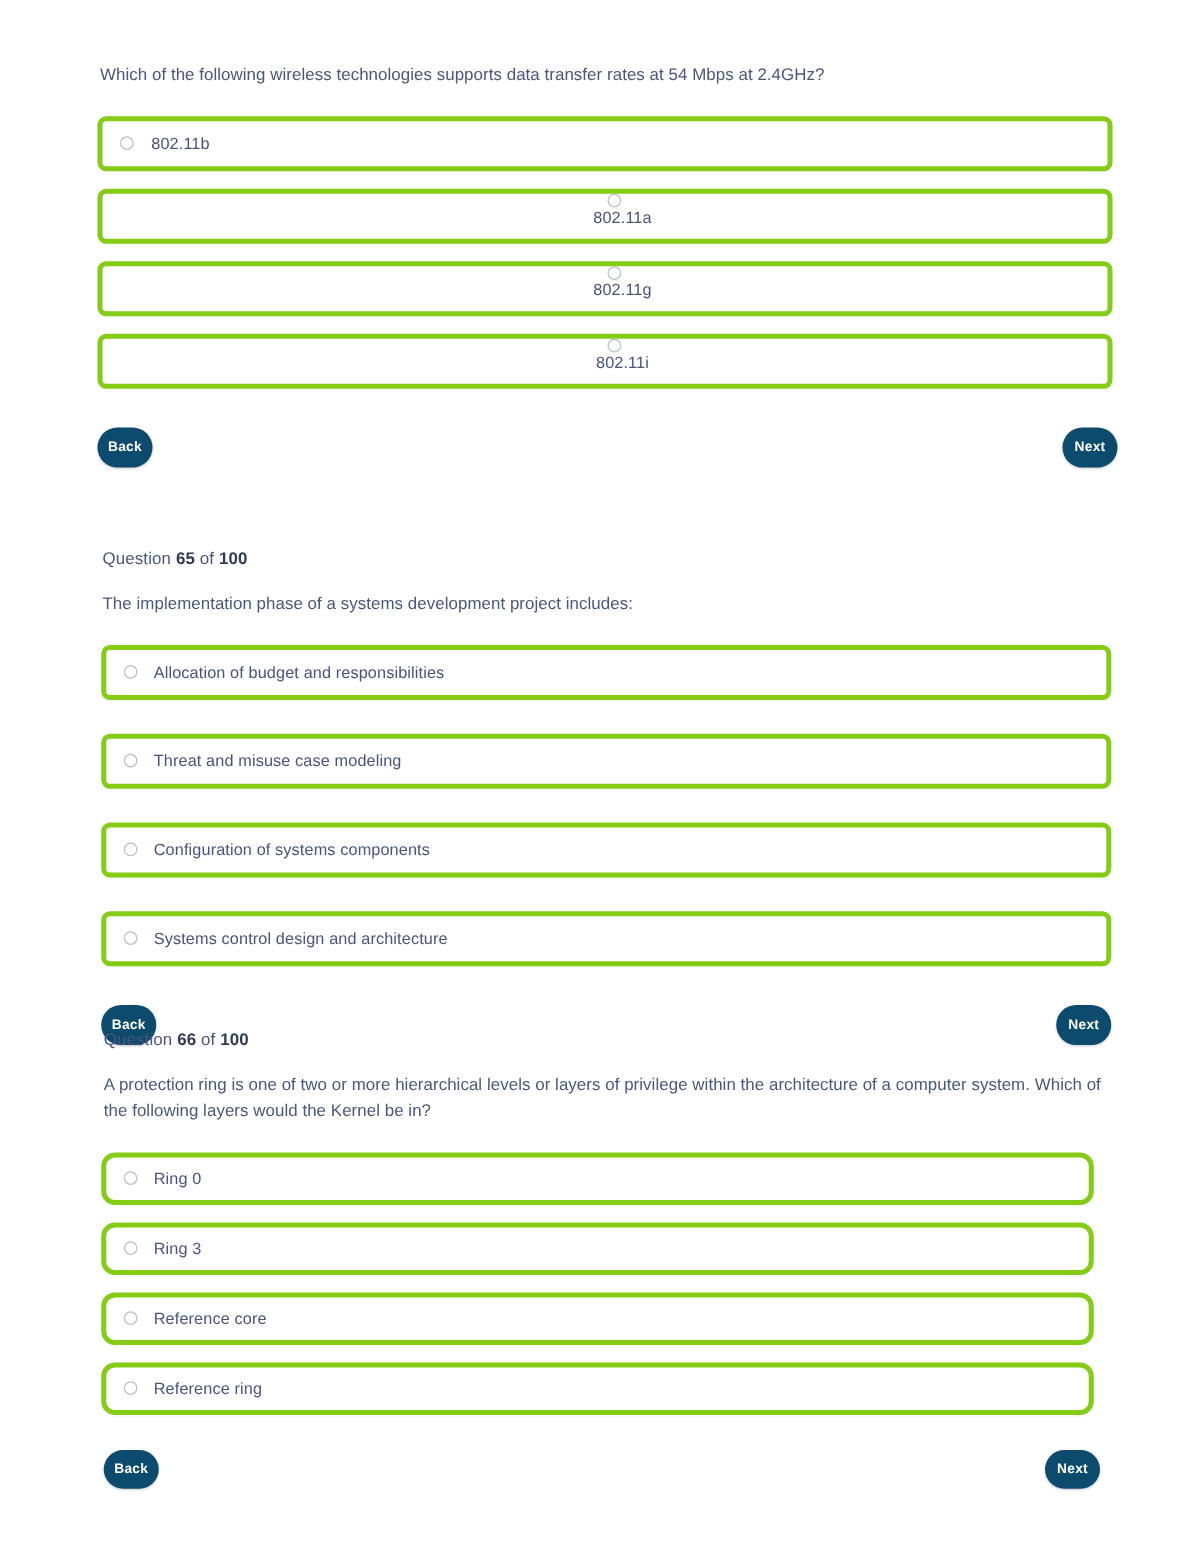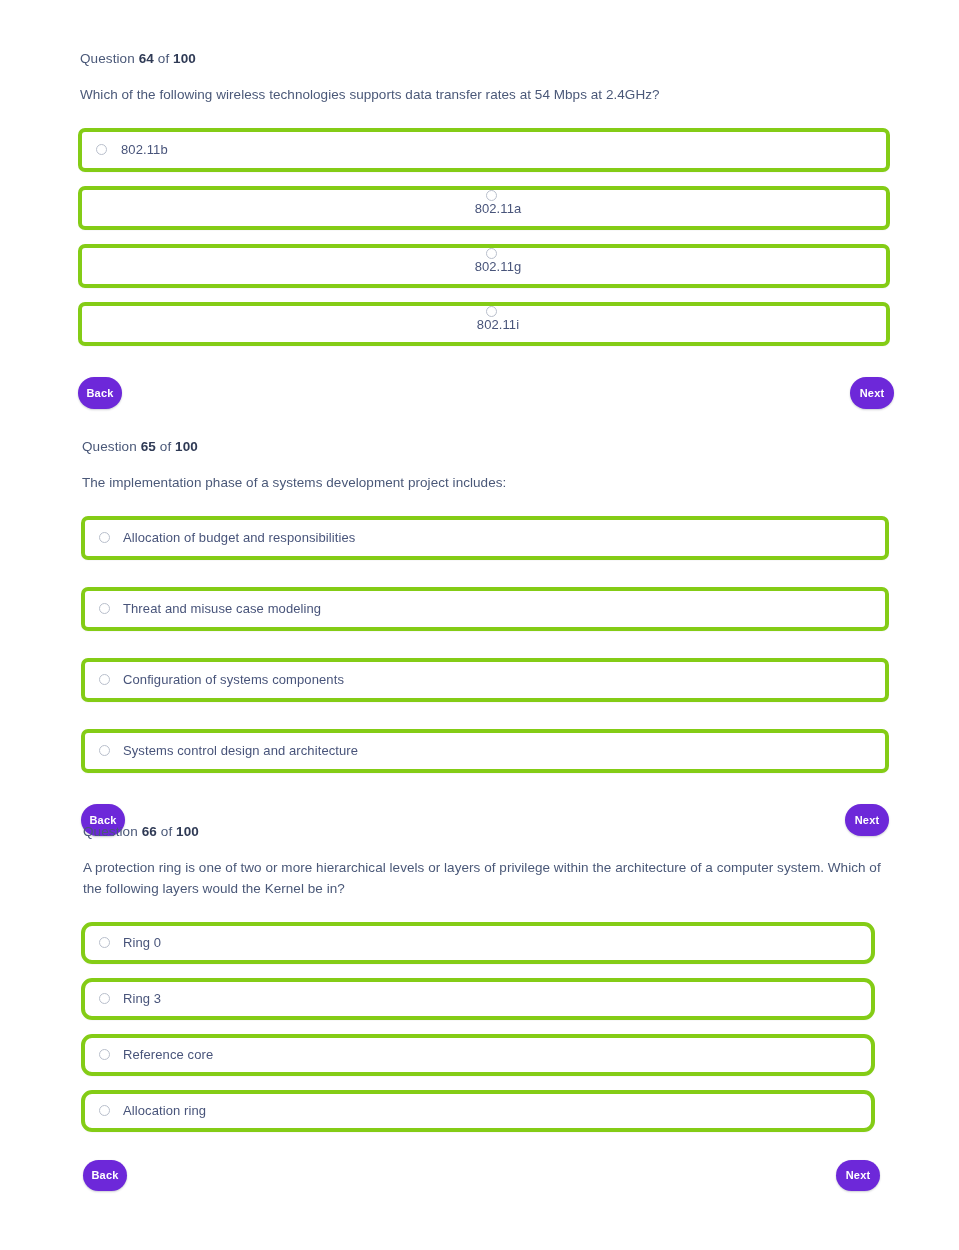--- a/index.html
+++ b/index.html
@@ -81,21 +81,21 @@
     white-space: nowrap;
   }
 
   
   .nav-row {
     position: relative;
     display: block;
   }
   .pill {
     position: absolute;
-    background: #6d28d9;
+    background: #0c4a6e;
     color: #ffffff;
     border: none;
     border-radius: 999px;
     font-family: "Liberation Sans", sans-serif;
     font-size: 11px;
     font-weight: 700;
     letter-spacing: 0.2px;
     cursor: pointer;
     display: flex;
     align-items: center;
@@ -135,26 +135,20 @@
   #block-66 .pill { width: 44px; height: 31px; top: 12px; }
   #block-66 .pill.back { left: 2px; }
   #block-66 .pill.next { left: 755px; }
 </style>
 </head>
 <body>
 
 <div class="page">
 
   <section class="qblock" id="block-64">
-    <div class="q-header">
-      <span>Question</span>
-      <b>64</b>
-      <span>of</span>
-      <b>100</b>
-    </div>
     <p class="q-text">Which of the following wireless technologies supports data transfer rates at 54 Mbps at 2.4GHz?</p>
 
     <div class="options">
       <div class="option-card">
         <span class="radio"></span>
         <span class="option-label">802.11b</span>
       </div>
       <div class="option-card">
         <span class="radio"></span>
         <span class="option-label">802.11a</span>
@@ -226,21 +220,21 @@
       <div class="option-card">
         <span class="radio"></span>
         <span class="option-label">Ring 3</span>
       </div>
       <div class="option-card">
         <span class="radio"></span>
         <span class="option-label">Reference core</span>
       </div>
       <div class="option-card">
         <span class="radio"></span>
-        <span class="option-label">Allocation ring</span>
+        <span class="option-label">Reference ring</span>
       </div>
     </div>
 
     <div class="nav-row">
       <button class="pill back">Back</button>
       <button class="pill next">Next</button>
     </div>
   </section>
 
 </div>

